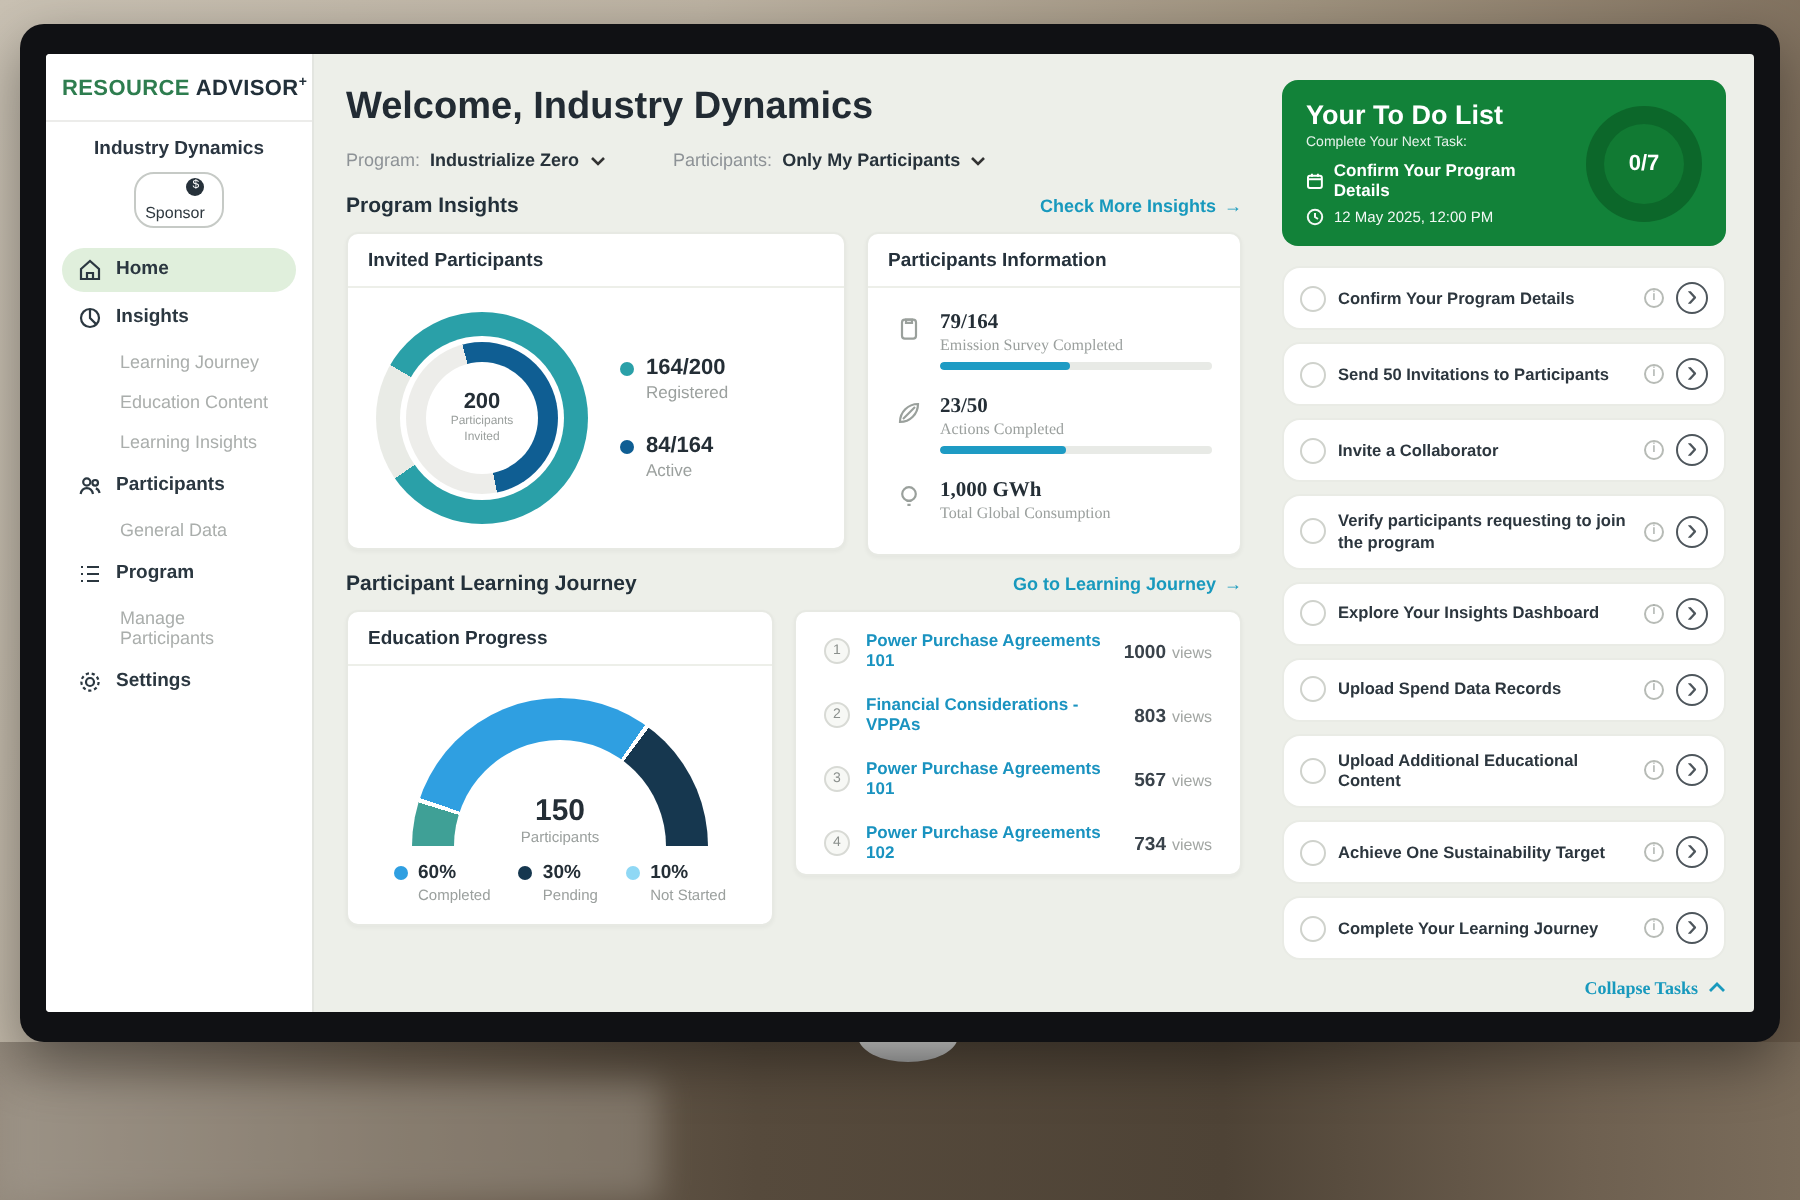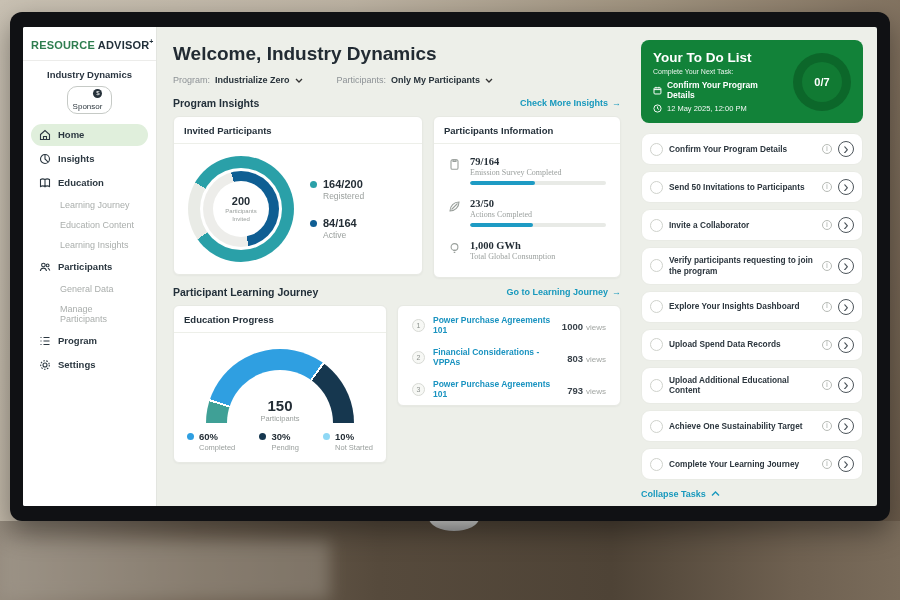--- a/index.html
+++ b/index.html
@@ -91,21 +91,21 @@
     background:conic-gradient(from 270deg,
       #3fa096 0 calc(var(--a)*0.5% - 0.25%),
       #ffffff 0 calc(var(--a)*0.5% + 0.25%),
       #2f9fe1 0 calc((var(--a) + var(--b))*0.5% - 0.25%),
       #ffffff 0 calc((var(--a) + var(--b))*0.5% + 0.25%),
       #16374f 0 50%, transparent 0); }
   .gauge::after { content:""; position:absolute; inset:21px; border-radius:50%; background:#fff; }
   .gauge-center { position:absolute; left:0; right:0; bottom:0; text-align:center; z-index:1; }
   .gauge-center .val { font-size:15px; font-weight:bold; color:#242e36; }
   .gauge-center .lab { font-size:7.5px; color:#9ba09e; }
-  .gauge-legend { display:flex; justify-content:space-between; padding:2px 13px 10px; }
+  .gauge-legend { display:flex; justify-content:space-between; padding:2px 23px 10px; }
   .gleg { display:flex; gap:5px; align-items:flex-start; }
   .gleg .dot { margin-top:2px; }
   .gleg .leg-val { font-size:9.5px; }
   .gleg .leg-lab { font-size:7.5px; }
 
   
   .lessons-card { flex:1; min-width:0; display:flex; flex-direction:column; }
   .lesson { display:flex; align-items:center; gap:8px; padding:6px 14px; }
   .lesson:first-of-type { padding-top:9px; }
   .rank { width:13px; height:13px; border:1px solid #d8dad5; border-radius:50%; background:#f7f8f5;
@@ -127,22 +127,22 @@
   .ring-inner { width:40px; height:40px; border-radius:50%; background:#117a33;
     display:flex; align-items:center; justify-content:center; font-size:11px; font-weight:bold; }
   .task { display:flex; align-items:center; gap:6px; background:#fff; border:1px solid #e9ebe5;
     border-radius:9px; padding:7px 8px; margin-bottom:6px; }
   .task-check { width:13px; height:13px; border:1.5px solid #cfd2cc; border-radius:50%; flex-shrink:0; cursor:pointer; }
   .task-label { flex:1; font-size:8.3px; font-weight:bold; color:#2c363e; line-height:1.3; }
   .info-icon { width:10px; height:10px; border:1px solid #b7bbb6; border-radius:50%; color:#9aa09c;
     font-size:6.5px; line-height:1; display:flex; align-items:center; justify-content:center; flex-shrink:0; cursor:pointer; }
   .task-go { width:16px; height:16px; border:1.3px solid #4e565c; border-radius:50%; color:#4e565c;
     display:flex; align-items:center; justify-content:center; flex-shrink:0; cursor:pointer; }
-  .collapse-link { display:flex; align-items:center; justify-content:flex-start; gap:5px;
-    font-size:9px; font-weight:bold; color:#1899bd; margin:3px 0 9px; cursor:pointer; }
+  .collapse-link { display:flex; align-items:center; justify-content:flex-end; gap:5px;
+    font-size:9px; font-weight:bold; color:#1899bd; margin:3px 0 9px; cursor:pointer;font-family:Liberation Serif, serif; }
 </style>
 </head>
 <body>
 
 <div class="backdrop"></div>
 <div class="desk"></div>
 <div class="desk-light"></div>
 <div class="stand"></div>
 
 <div class="monitor">
@@ -167,26 +167,20 @@
             </svg>
         <span>Home</span>
       </div>
       <div class="nav-item">
         <svg width="12" height="12" viewBox="0 0 12 12" fill="none" stroke="#2b3740" stroke-width="1.1">
               <circle cx="6" cy="6" r="4.5"></circle>
               <path d="M6 1.5V6l3.2 3.2"></path>
             </svg>
         <span>Insights</span>
       </div>
-      <div class="nav-item">
-        <svg width="12" height="12" viewBox="0 0 12 12" fill="none" stroke="#2b3740" stroke-width="1.1">
-              <path d="M1.5 2.5c1.5-.8 3-.8 4.5 0v7c-1.5-.8-3-.8-4.5 0zM10.5 2.5c-1.5-.8-3-.8-4.5 0v7c1.5-.8 3-.8 4.5 0z"></path>
-            </svg>
-        <span>Education</span>
-      </div>
       <div class="nav-item sub">
         <span>Learning Journey</span>
       </div>
       <div class="nav-item sub">
         <span>Education Content</span>
       </div>
       <div class="nav-item sub">
         <span>Learning Insights</span>
       </div>
       <div class="nav-item">
@@ -194,28 +188,28 @@
               <circle cx="4.4" cy="4" r="1.8"></circle>
               <path d="M1.3 10c.4-1.9 1.6-2.9 3.1-2.9S7.1 8.1 7.5 10"></path>
               <circle cx="8.6" cy="4.4" r="1.4"></circle>
               <path d="M8.9 7.2c1 .3 1.6 1.1 1.9 2.3"></path>
             </svg>
         <span>Participants</span>
       </div>
       <div class="nav-item sub">
         <span>General Data</span>
       </div>
-      <div class="nav-item sub">
-        <span>Manage Participants</span>
-      </div>
       <div class="nav-item">
         <svg width="12" height="12" viewBox="0 0 12 12" fill="none" stroke="#2b3740" stroke-width="1.1">
               <path d="M1.5 2.5h1M4.5 2.5h6M1.5 6h1M4.5 6h6M1.5 9.5h1M4.5 9.5h6"></path>
             </svg>
         <span>Program</span>
+      </div>
+      <div class="nav-item sub">
+        <span>Manage Participants</span>
       </div>
       <div class="nav-item">
         <svg width="12" height="12" viewBox="0 0 12 12" fill="none" stroke="#2b3740" stroke-width="1.1">
               <circle cx="6" cy="6" r="2"></circle>
               <circle cx="6" cy="6" r="4.3" stroke-dasharray="1.6 1.4"></circle>
             </svg>
         <span>Settings</span>
       </div>
     </div>
   </div>
@@ -376,21 +370,26 @@
             <span><span class="views-val">1000</span><span class="views-lab">views</span></span>
           </div>
           <div class="lesson">
             <span class="rank">2</span>
             <span class="lesson-title">Financial Considerations - VPPAs</span>
             <span><span class="views-val">803</span><span class="views-lab">views</span></span>
           </div>
           <div class="lesson">
             <span class="rank">3</span>
             <span class="lesson-title">Power Purchase Agreements 101</span>
-            <span><span class="views-val">793</span><span class="views-lab">views</span></span>
+            <span><span class="views-val">567</span><span class="views-lab">views</span></span>
+          </div>
+          <div class="lesson">
+            <span class="rank">4</span>
+            <span class="lesson-title">Power Purchase Agreements 102</span>
+            <span><span class="views-val">734</span><span class="views-lab">views</span></span>
           </div>
         </div>
       </div>
     </div>
 
     <div class="rightpanel">
       <div class="todo-card">
         <div class="todo-left">
           <div class="todo-title">Your To Do List</div>
           <div class="todo-sub">Complete Your Next Task:</div>

